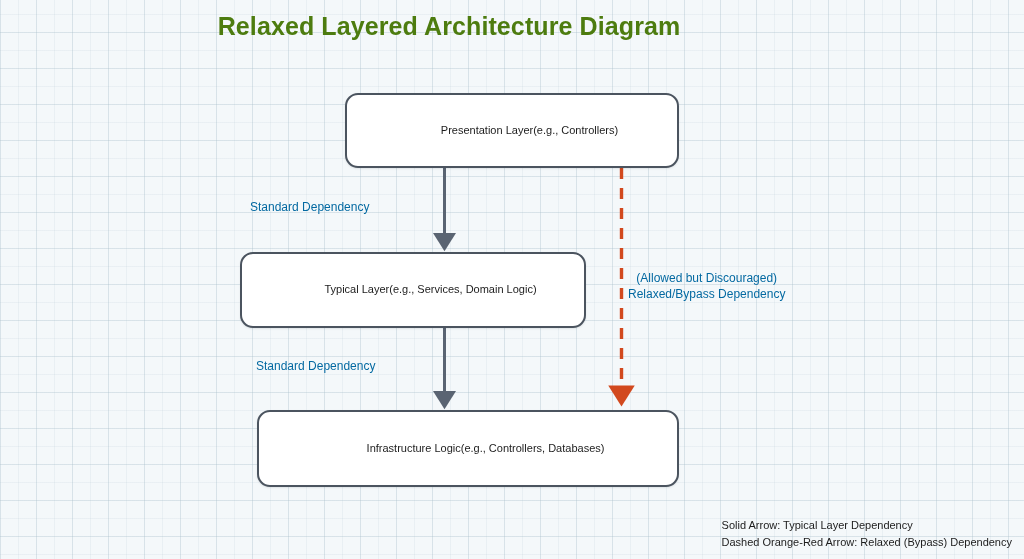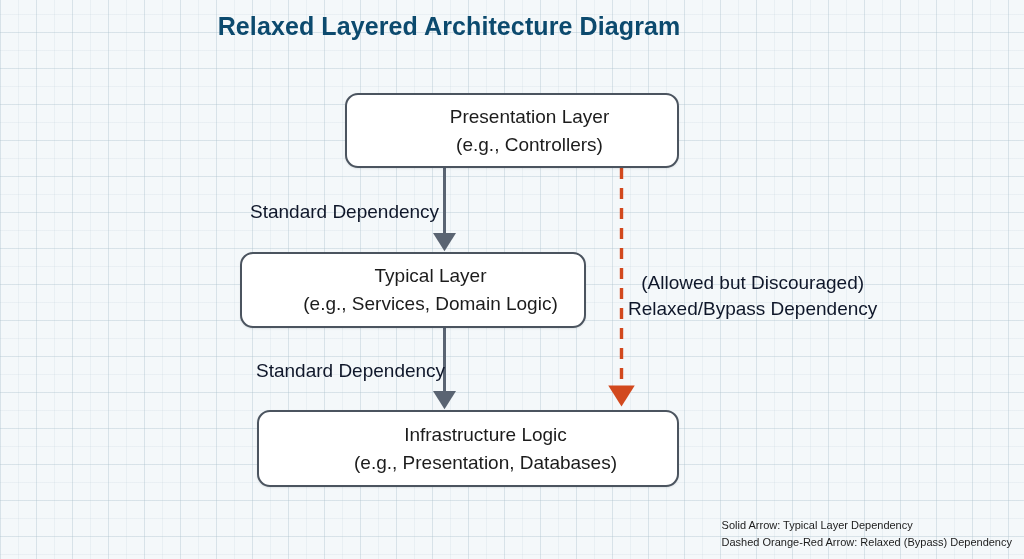--- a/index.html
+++ b/index.html
@@ -38,38 +38,38 @@
 
   
   #diagram-title {
     position: absolute;
     left: 0;
     top: 12px;
     width: 898px;
     text-align: center;
     font-size: 25px;
     font-weight: bold;
-    color: #0c4a6e;
+    color: #4d7c0f;
     letter-spacing: 0.1px;
     white-space: nowrap;
   }
 
   
   .layer-box {
     position: absolute;
     box-sizing: border-box;
     background: #ffffff;
     border: 2.5px solid #4b545f;
     border-radius: 13px;
     display: flex;
-    flex-direction: column;
+    flex-direction: row;
     align-items: center;
     justify-content: center;
     color: #1c1c1c;
-    font-size: 19px;
+    font-size: 11px;
     line-height: 1.45;
     text-align: center;
     box-shadow: 0 1px 2px rgba(40,50,60,0.10);
     padding-left: 35px;
   }
   .layer-box .line1,
   .layer-box .line2 { display: block; white-space: nowrap; }
 
   #box-presentation   { left: 345px; top: 93px;  width: 334px; height: 75px; }
   #box-business       { left: 240px; top: 252px; width: 346px; height: 76px; }
@@ -80,22 +80,22 @@
     position: absolute;
     left: 0; top: 0;
     width: 1024px;
     height: 559px;
     pointer-events: none;
   }
 
   
   .edge-label {
     position: absolute;
-    font-size: 19px;
-    color: #0f172a;
+    font-size: 12px;
+    color: #0369a1;
     line-height: 1.35;
     white-space: nowrap;
   }
   #label-standard-1 { left: 250px; top: 199px; }
   #label-standard-2 { left: 256px; top: 358px; }
   #label-relaxed {
     left: 628px;
     top: 270px;
     text-align: center;
   }
@@ -142,21 +142,21 @@
   <span class="line2">(e.g., Controllers)</span>
 </div>
 
 <div class="layer-box" id="box-business">
   <span class="line1">Typical Layer</span>
   <span class="line2">(e.g., Services, Domain Logic)</span>
 </div>
 
 <div class="layer-box" id="box-infrastructure">
   <span class="line1">Infrastructure Logic</span>
-  <span class="line2">(e.g., Presentation, Databases)</span>
+  <span class="line2">(e.g., Controllers, Databases)</span>
 </div>
 
 <div class="edge-label" id="label-standard-1">Standard Dependency</div>
 
 <div class="edge-label" id="label-standard-2">Standard Dependency</div>
 
 <div class="edge-label" id="label-relaxed">
   <div>(Allowed but Discouraged)</div>
   <div>Relaxed/Bypass Dependency</div>
 </div>

